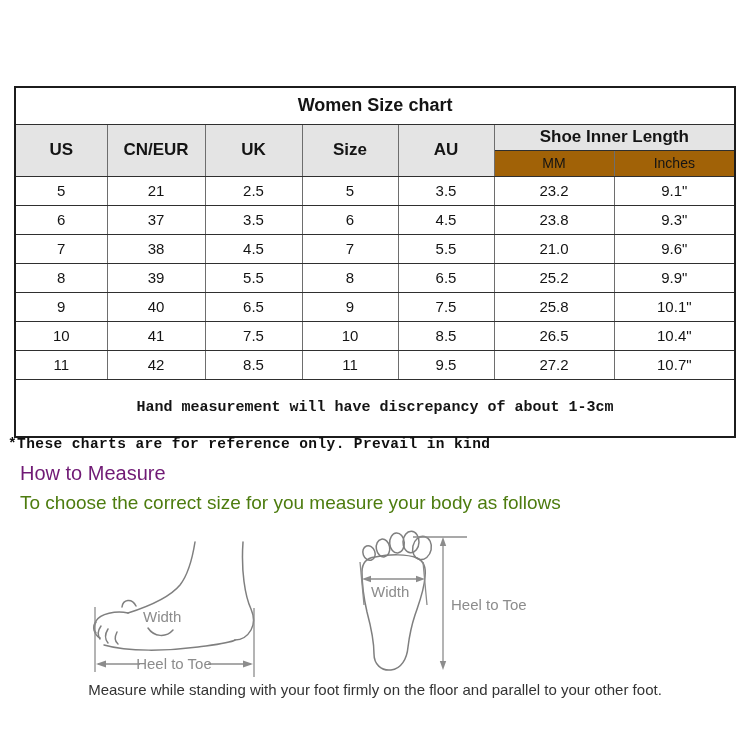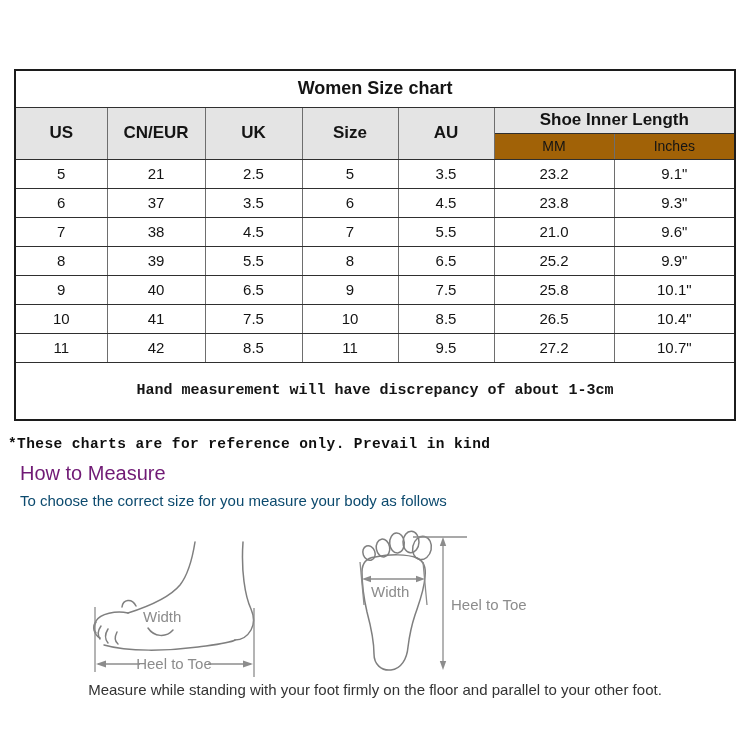--- a/index.html
+++ b/index.html
@@ -1,37 +1,37 @@
 <!DOCTYPE html>
 <html><head>
 <meta charset="utf-8">
 <style>
   * { margin:0; padding:0; box-sizing:border-box; }
   html,body { background:#ffffff; }
   body { width:750px; height:750px; font-family:"Liberation Sans", sans-serif; }
   .page { position:relative; width:750px; height:750px; background:#ffffff; overflow:hidden; }
 
-  .size-table { position:absolute; left:14px; top:69px; width:720px;
+  .size-table { position:absolute; left:14px; top:86px; width:720px;
     border-collapse:collapse; table-layout:fixed; border:2px solid #1c1c1c; }
   .size-table th, .size-table td {
     border-left:1px solid #6e6e6e; border-right:1px solid #6e6e6e;
     border-top:1px solid #2f2f2f; border-bottom:1px solid #2f2f2f;
     text-align:center; vertical-align:middle; color:#141414; }
   .title-cell { height:37px; font-size:18px; font-weight:bold; background:#ffffff; }
   .head-cell  { height:26px; font-size:17px; font-weight:bold; background:#e4e4e4; }
   .sub-cell   { height:26px; font-size:14px; font-weight:normal; background:#a16207; }
   .size-table tbody td { height:29px; font-size:15px; background:#ffffff; }
   .foot-cell { height:58px; font-family:"Liberation Mono", monospace;
     font-weight:bold; font-size:15px; background:#ffffff; }
 
   .ref-note { position:absolute; left:8px; top:436px; font-family:"Liberation Mono", monospace;
     font-weight:bold; font-size:14.5px; color:#0f0f0f; letter-spacing:0.4px; }
   .htm-heading { position:absolute; left:20px; top:462px; font-size:20px;
     font-weight:normal; color:#701a75; }
-  .htm-sub { position:absolute; left:20px; top:492px; font-size:15px; color:#0c4a6e; }
+  .htm-sub { position:absolute; left:20px; top:492px; font-size:19px; color:#4d7c0f; }
   .caption { position:absolute; left:35px; top:681px; width:680px; text-align:center;
     font-size:15px; color:#333333; }
 
   .diagram { position:absolute; }
   .diagram .outline { fill:none; stroke:#7f7f7f; stroke-width:1.5;
     stroke-linecap:round; stroke-linejoin:round; }
   .diagram .measure { fill:none; stroke:#8c8c8c; stroke-width:1.3; stroke-linecap:butt; }
   .diagram .arrowhead { fill:#8c8c8c; stroke:none; }
   .diagram .dlabel { fill:#8c8c8c; font-family:"Liberation Sans", sans-serif;
     font-size:15px; }

